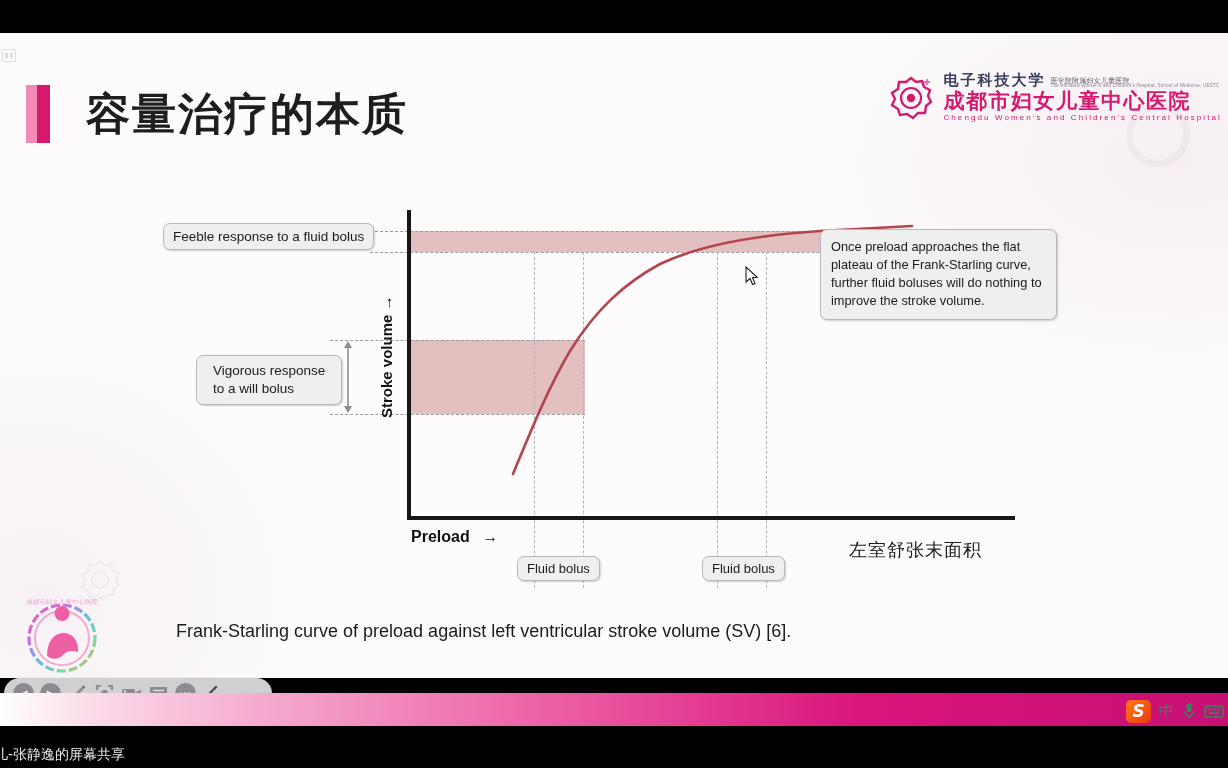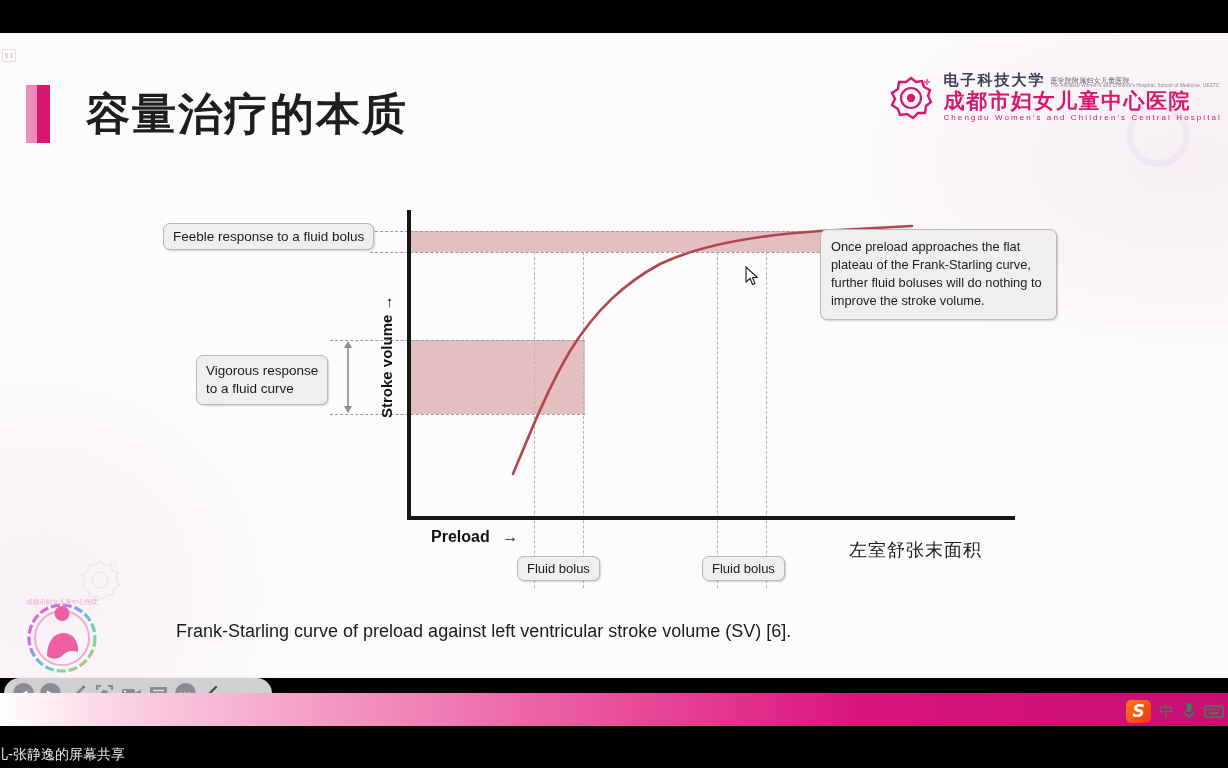--- a/index.html
+++ b/index.html
@@ -70,31 +70,31 @@
   .vdash { position:absolute; border-left:1.4px dashed #b4b4b4; }
 
   .curve-svg { position:absolute; left:0; top:0; width:1228px; height:645px; pointer-events:none; }
 
   .callout {
     position:absolute; background:#f0efef; border:1.6px solid #b9b8b8; border-radius:7px;
     color:#1b1b1b; box-shadow:1px 1px 2px rgba(0,0,0,.18);
     font-family:"Liberation Sans",sans-serif;
   }
   .cl-feeble  { left:163px; top:190px; padding:5px 9px; font-size:13.5px; white-space:nowrap; }
-  .cl-vigor   { left:196px; top:322px; padding:6px 9px; font-size:13.5px; line-height:1.35; }
+  .cl-vigor   { left:196px; top:322px; padding:6px 16px; font-size:13.5px; line-height:1.35; }
   .cl-plateau { left:820px; top:196px; width:237px; padding:8px 10px; font-size:12.8px; line-height:1.42; }
   .cl-fb1     { left:517px; top:523px; padding:4px 9px; font-size:13px; }
   .cl-fb2     { left:702px; top:523px; padding:4px 9px; font-size:13px; }
 
   .ylabel {
     position:absolute; left:378px; top:385px;
     transform:rotate(-90deg); transform-origin:left top;
     font-size:15px; font-weight:bold; color:#111; white-space:nowrap;
   }
-  .xlabel { position:absolute; left:411px; top:495px; font-size:16px; font-weight:bold; color:#111;margin-left:20px; }
+  .xlabel { position:absolute; left:411px; top:495px; font-size:16px; font-weight:bold; color:#111; }
   .xlabel .arr { font-weight:bold; margin-left:8px; }
   .cn-axis {
     position:absolute; left:849px; top:505px; font-size:18px; color:#1b1b1b;
     font-family:"DejaVu Sans","Liberation Sans",sans-serif; letter-spacing:1px;
   }
   .caption {
     position:absolute; left:176px; top:588px; font-size:18px; color:#1b1b1b;
     font-family:"Liberation Sans",sans-serif;
   }
 
@@ -224,21 +224,21 @@
 
       <svg class="varrow" viewBox="0 0 12 74">
         <line x1="6" y1="5" x2="6" y2="69" stroke="#8e8e8e" stroke-width="1.6"></line>
         <path d="M6 1 L2 8 L10 8 Z" fill="#8e8e8e"></path>
         <path d="M6 73 L2 66 L10 66 Z" fill="#8e8e8e"></path>
       </svg>
 
       <div class="callout cl-feeble">Feeble response to a fluid bolus</div>
       <div class="callout cl-vigor">
         <div>Vigorous response</div>
-        <div>to a fluid curve</div>
+        <div>to a will bolus</div>
       </div>
       <div class="callout cl-plateau">Once preload approaches the flat plateau of the Frank-Starling curve, further fluid boluses will do nothing to improve the stroke volume.</div>
       <div class="callout cl-fb1">Fluid bolus</div>
       <div class="callout cl-fb2">Fluid bolus</div>
 
       <div class="ylabel">
         <span>Stroke volume</span>
         <span>→</span>
       </div>
       <div class="xlabel">

